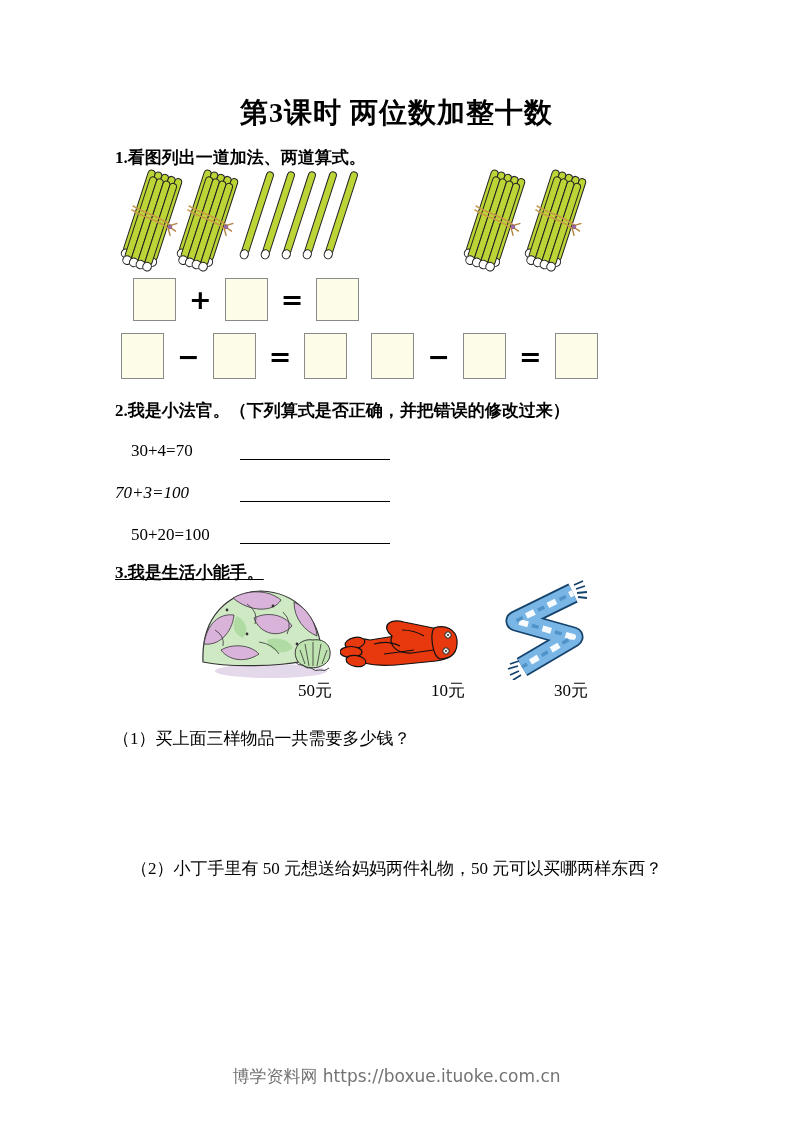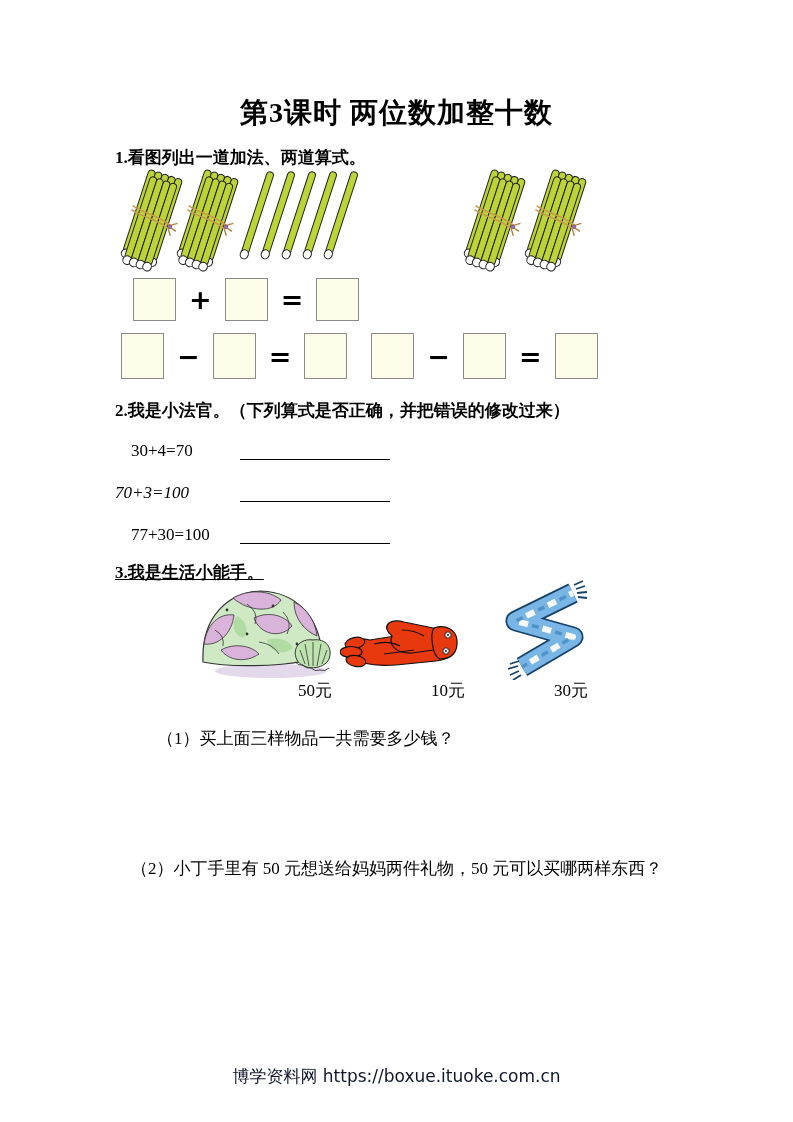--- a/index.html
+++ b/index.html
@@ -23,21 +23,21 @@
   .op{
     font-family:"DejaVu Sans",sans-serif;font-weight:bold;font-size:27px;
     margin:0 13px;flex:0 0 auto;line-height:1;
   }
   .ans-eq{font-size:17px;white-space:nowrap;}
   .ans-line{border-bottom:1.2px solid #000;height:1px;}
   .price{font-size:17px;text-align:right;display:block;}
   .question{font-size:17px;white-space:nowrap;}
   .question.wrap{white-space:normal;line-height:43px;margin-left:18px;}
   .footer{
-    top:1065px;left:0;width:100%;text-align:center;color:#0f172a;
+    top:1065px;left:0;width:100%;text-align:center;color:#737373;
     font-family:"DejaVu Sans",sans-serif;font-size:17px;
   }
 </style>
 </head>
 <body>
 
 <div>
 
   <div class="abs page-title">第3课时 两位数加整十数</div>
 
@@ -132,21 +132,21 @@
   </div>
 
   <div class="abs sec-heading" style="left:115px;top:399px;">2.我是小法官。（下列算式是否正确，并把错误的修改过来）</div>
 
   <span class="abs ans-eq" style="left:131px;top:441px;">30+4=70</span>
   <div class="abs ans-line" style="left:240px;top:458px;width:150px;"></div>
 
   <span class="abs ans-eq" style="left:115px;top:483px;font-style:italic;">70+3=100</span>
   <div class="abs ans-line" style="left:240px;top:500px;width:150px;"></div>
 
-  <span class="abs ans-eq" style="left:131px;top:525px;">77+30=100</span>
+  <span class="abs ans-eq" style="left:131px;top:525px;">50+20=100</span>
   <div class="abs ans-line" style="left:240px;top:542px;width:150px;"></div>
 
   <div class="abs sec-heading" style="left:115px;top:561px;text-decoration:underline;">3.我是生活小能手。</div>
 
   <svg class="abs" style="left:197px;top:582px;" width="135" height="98" viewBox="0 0 135 98">
     <ellipse cx="74" cy="89" rx="56" ry="7" fill="#d9c8e2" opacity="0.7"></ellipse>
     <path d="M 6,80 C 4,34 32,10 64,9 C 98,10 123,34 125,74 C 125,82 114,83 107,79 C 80,85 28,85 6,80 Z" fill="#cfe9c5" stroke="#333" stroke-width="1.2"></path>
     <path d="M 36,16 C 52,7 72,8 84,18 C 76,31 52,30 36,16 Z" fill="#d9b3d9" stroke="#333" stroke-width="0.8"></path>
     <path d="M 7,62 C 10,42 22,31 37,33 C 35,51 22,64 7,62 Z" fill="#d9b3d9" stroke="#333" stroke-width="0.8"></path>
     <path d="M 57,36 C 71,29 88,33 95,44 C 84,57 63,53 57,36 Z" fill="#d9b3d9" stroke="#333" stroke-width="0.8"></path>
@@ -192,18 +192,18 @@
     <g stroke="#16436b" stroke-width="1.8">
       <path d="M 98,8 l 9,-4 M 100,12 l 9,-3 M 101,16 l 10,-1 M 102,20 l 9,1"></path>
       <path d="M 43,84 l -9,3 M 42,89 l -10,3 M 43,94 l -9,4 M 45,98 l -8,5"></path>
     </g>
   </svg>
 
   <span class="abs price" style="left:197px;top:679px;width:135px;">50元</span>
   <span class="abs price" style="left:340px;top:679px;width:125px;">10元</span>
   <span class="abs price" style="left:476px;top:679px;width:112px;">30元</span>
 
-  <div class="abs question" style="left:113px;top:727px;margin-left:44px;">（1）买上面三样物品一共需要多少钱？</div>
+  <div class="abs question" style="left:113px;top:727px;">（1）买上面三样物品一共需要多少钱？</div>
   <div class="abs question wrap" style="left:113px;top:847px;width:592px;">（2）小丁手里有 50 元想送给妈妈两件礼物，50 元可以买哪两样东西？</div>
 
   <div class="abs footer">博学资料网 https://boxue.ituoke.com.cn</div>
 
 </div>
 
 </body></html>

